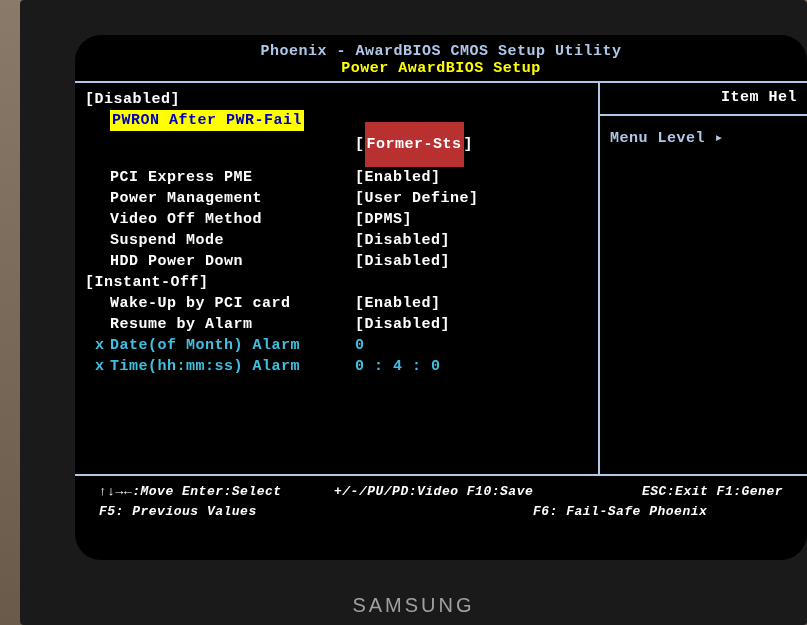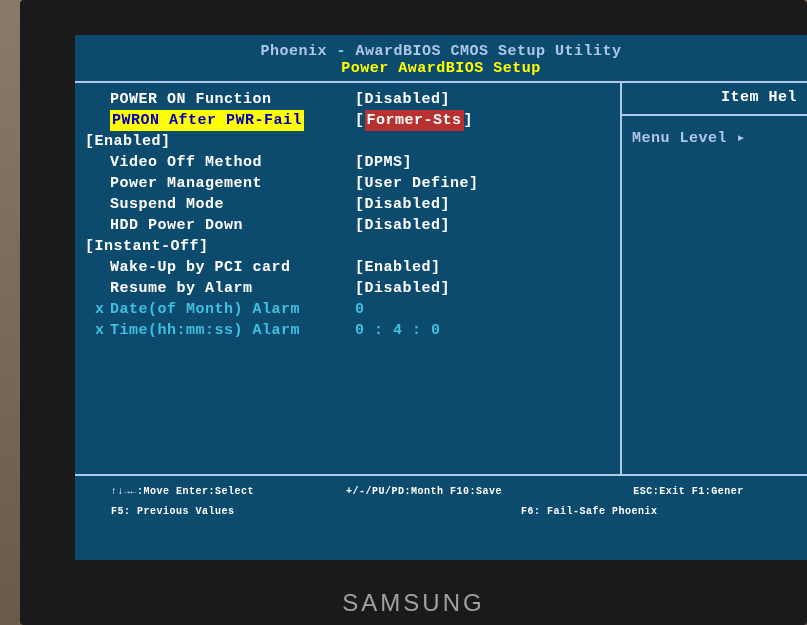--- a/index.html
+++ b/index.html
@@ -21,27 +21,28 @@
       left: 20px;
       right: 0;
       bottom: 0;
       background: #1a1a1a;
       padding: 35px 0 45px 55px;
       border-radius: 4px;
     }
     .screen {
       width: 100%;
       height: 525px;
-      background: #0c4a6e;
+      background: #000000;
       color: #ffffff;
       font-size: 15px;
       font-weight: bold;
       letter-spacing: 0.5px;
       position: relative;
       overflow: hidden;
+      border-radius: 26px;
     }
     .header {
       text-align: center;
       padding: 8px 0 4px 0;
     }
     .title-main {
       color: #b0c8e8;
     }
     .title-sub {
       color: #ffff00;
@@ -51,21 +52,21 @@
       border-top: 2px solid #b0c8e8;
       border-bottom: 2px solid #b0c8e8;
       height: 395px;
     }
     .left-panel {
       flex: 1;
       border-right: 2px solid #b0c8e8;
       padding: 6px 10px;
     }
     .right-panel {
-      width: 185px;
+      width: 207px;
       padding: 6px 10px;
     }
     .setting-row {
       display: flex;
       line-height: 21px;
     }
     .setting-label {
       width: 270px;
       padding-left: 25px;
     }
@@ -76,21 +77,22 @@
       background: #ffff00;
       color: #0000b8;
       display: inline-block;
       padding: 0 2px;
       text-align: right;
     }
     .highlighted-value {
       background: #b83030;
       color: #ffffff;
       display: inline-block;
-      padding: 0 2px;
+      padding: 12px 2px;
+      margin-top: 12px;
     }
     .disabled-row {
       color: #40c0e0;
     }
     .disabled-marker {
       position: absolute;
       left: 10px;
       color: #40c0e0;
     }
     .item-help-header {
@@ -102,89 +104,90 @@
       border-bottom: 2px solid #b0c8e8;
       margin: 8px -10px 12px -10px;
     }
     .menu-level {
       color: #b0c8e8;
     }
     .arrow {
       color: #b0c8e8;
     }
     .footer {
-      padding: 6px 36px;
+      padding: 6px 24px;
       line-height: 20px;
       color: #ffffff;
-      font-size: 10px;
+      font-size: 13px;
+      font-style: italic;
     }
     .footer-row {
       display: flex;
       justify-content: space-between;
       white-space: nowrap;
     }
     .footer-left {
       width: 235px;
     }
     .footer-mid {
       width: 250px;
     }
     .footer-right {
       flex: 1;
-      text-align: center;
+      text-align: right;
       padding-left: 10px;
     }
     .samsung-logo {
       position: absolute;
       bottom: 8px;
       left: 50%;
       transform: translateX(-50%);
       color: #a0a0a0;
       font-family: Arial, sans-serif;
-      font-size: 24px;
+      font-size: 20px;
       letter-spacing: 3px;
       font-weight: normal;
     }
   </style>
 </head>
 <body>
 
 <div class="monitor-frame">
   <div class="screen">
 
     <div class="header">
       <div class="title-main">Phoenix - AwardBIOS CMOS Setup Utility</div>
       <div class="title-sub">Power AwardBIOS Setup</div>
     </div>
 
     <div class="main-area">
       <div class="left-panel">
 
         <div class="setting-row">
-          <span class="setting-label">POWER ON Function</span>
           <span class="setting-value">[Disabled]</span>
         </div>
 
         <div class="setting-row">
           <span class="setting-label"><span class="highlighted">PWRON After PWR-Fail</span></span>
           <span class="setting-value"><span>[</span><span class="highlighted-value">Former-Sts</span><span>]</span></span>
         </div>
 
         <div class="setting-row">
+          <span class="setting-label">PCI Express PME</span>
           <span class="setting-value">[Enabled]</span>
+        </div>
+
+        <div class="setting-row">
+          <span class="setting-label">Power Management</span>
+          <span class="setting-value">[User Define]</span>
         </div>
 
         <div class="setting-row">
           <span class="setting-label">Video Off Method</span>
           <span class="setting-value">[DPMS]</span>
-        </div>
-
-        <div class="setting-row">
-          <span class="setting-label">Power Management</span>
-          <span class="setting-value">[User Define]</span>
         </div>
 
         <div class="setting-row">
           <span class="setting-label">Suspend Mode</span>
           <span class="setting-value">[Disabled]</span>
         </div>
 
         <div class="setting-row">
           <span class="setting-label">HDD Power Down</span>
           <span class="setting-value">[Disabled]</span>
@@ -224,21 +227,21 @@
         <div>
           <span class="menu-level">Menu Level</span>
           <span class="arrow">▸</span>
         </div>
       </div>
     </div>
 
     <div class="footer">
       <div class="footer-row">
         <span class="footer-left">↑↓→←:Move  Enter:Select</span>
-        <span class="footer-mid">+/-/PU/PD:Month  F10:Save</span>
+        <span class="footer-mid">+/-/PU/PD:Video  F10:Save</span>
         <span class="footer-right">ESC:Exit   F1:Gener</span>
       </div>
       <div class="footer-row">
         <span class="footer-left">   F5: Previous Values</span>
         <span class="footer-mid">F6: Fail-Safe Phoenix</span>
       </div>
     </div>
 
   </div>
   <div class="samsung-logo">SAMSUNG</div>

